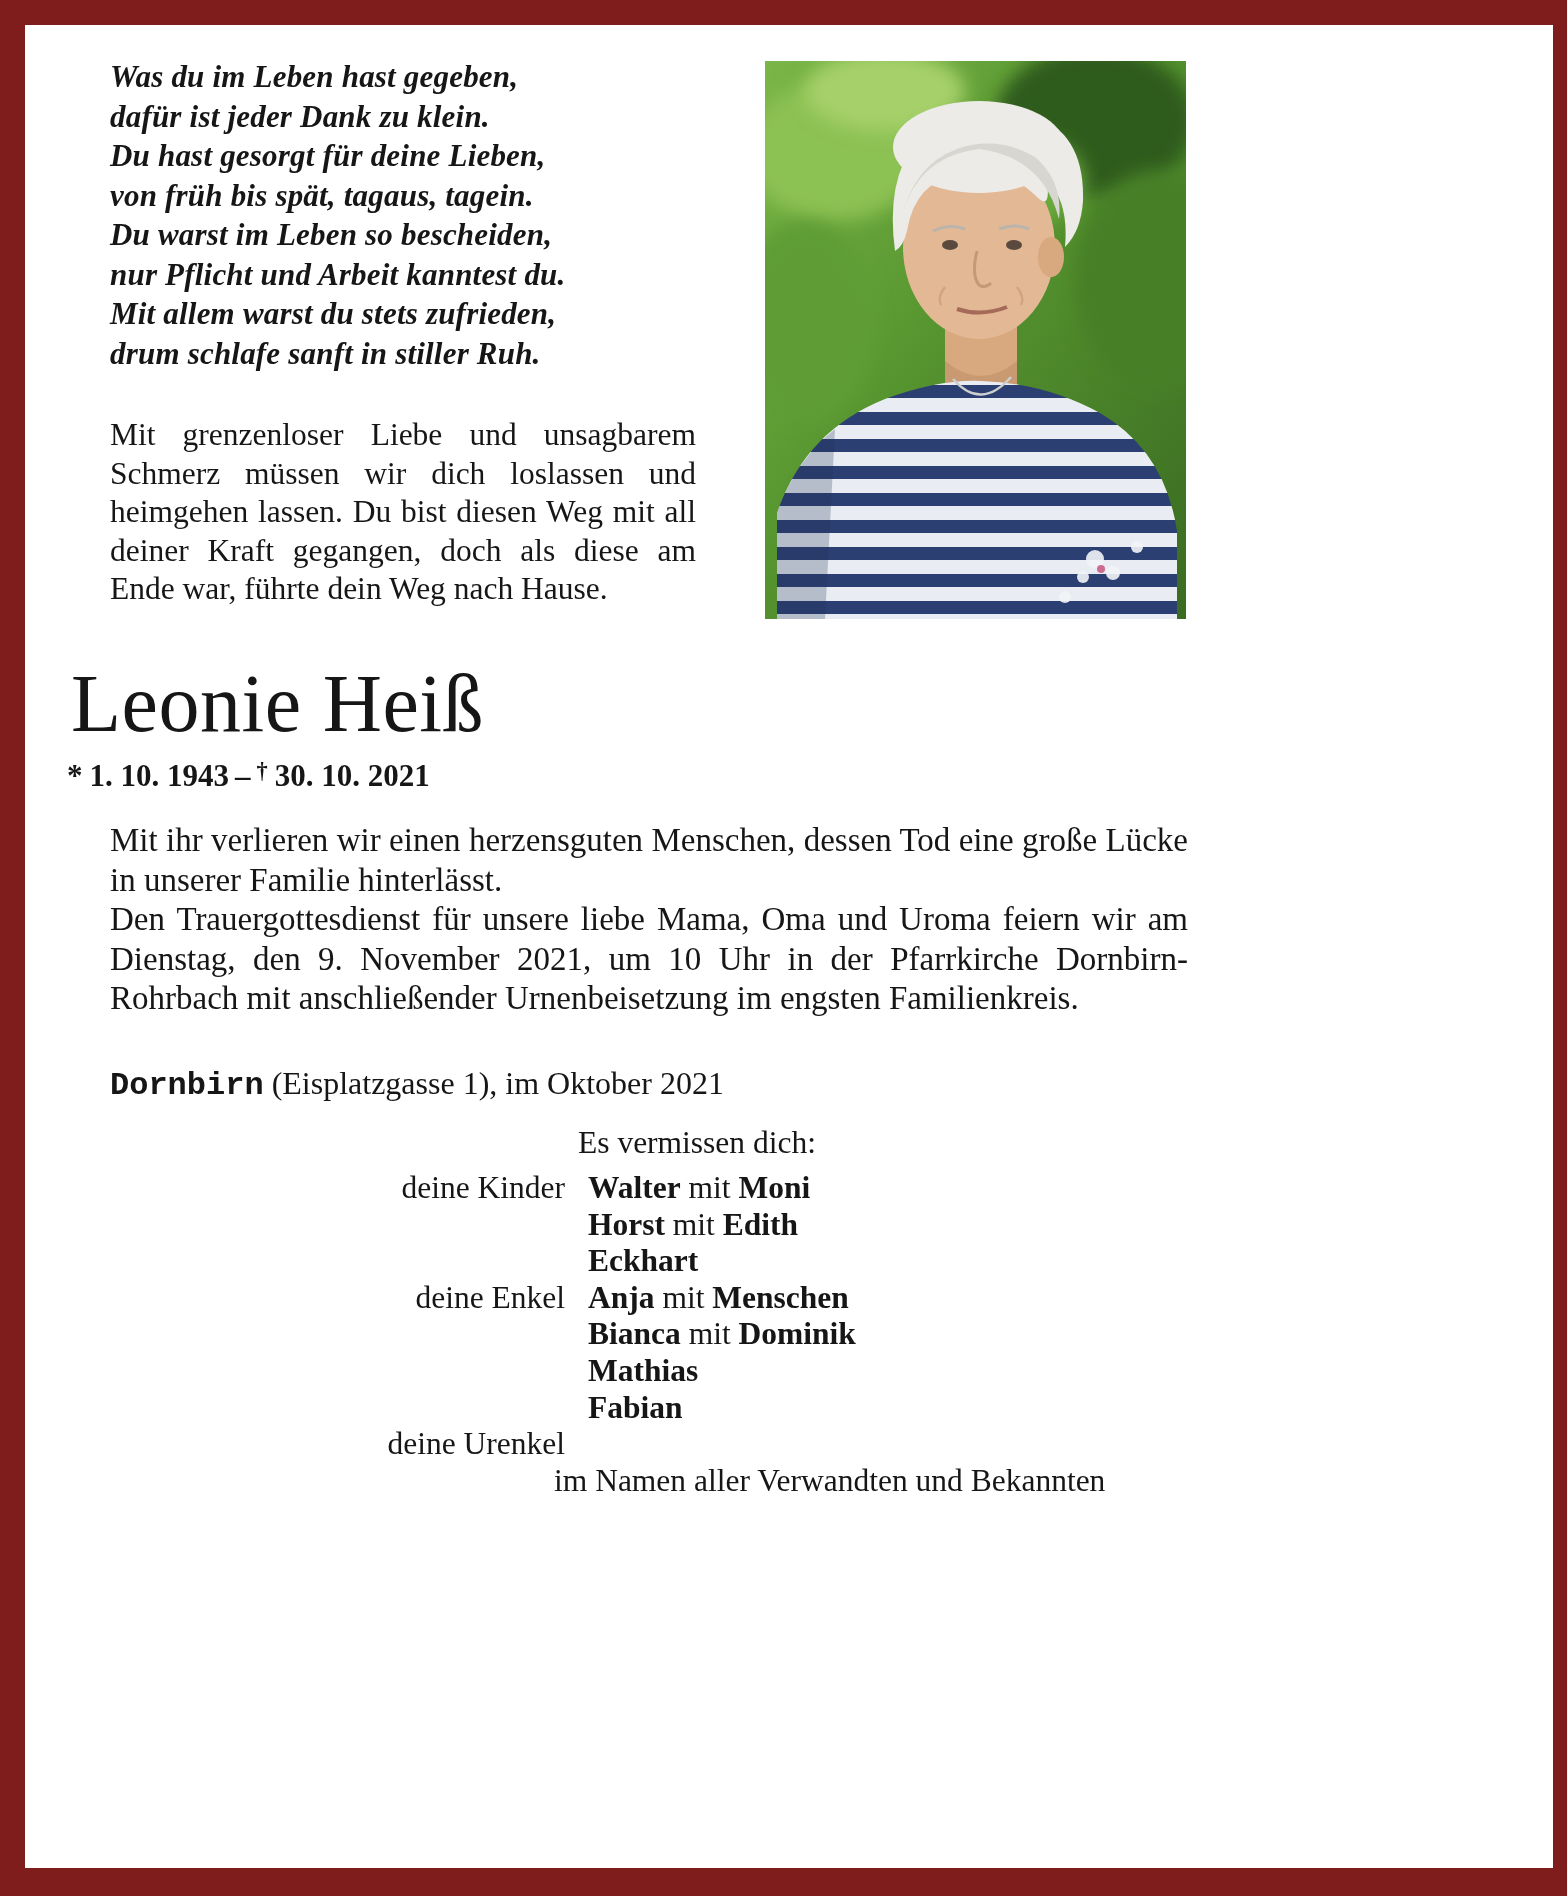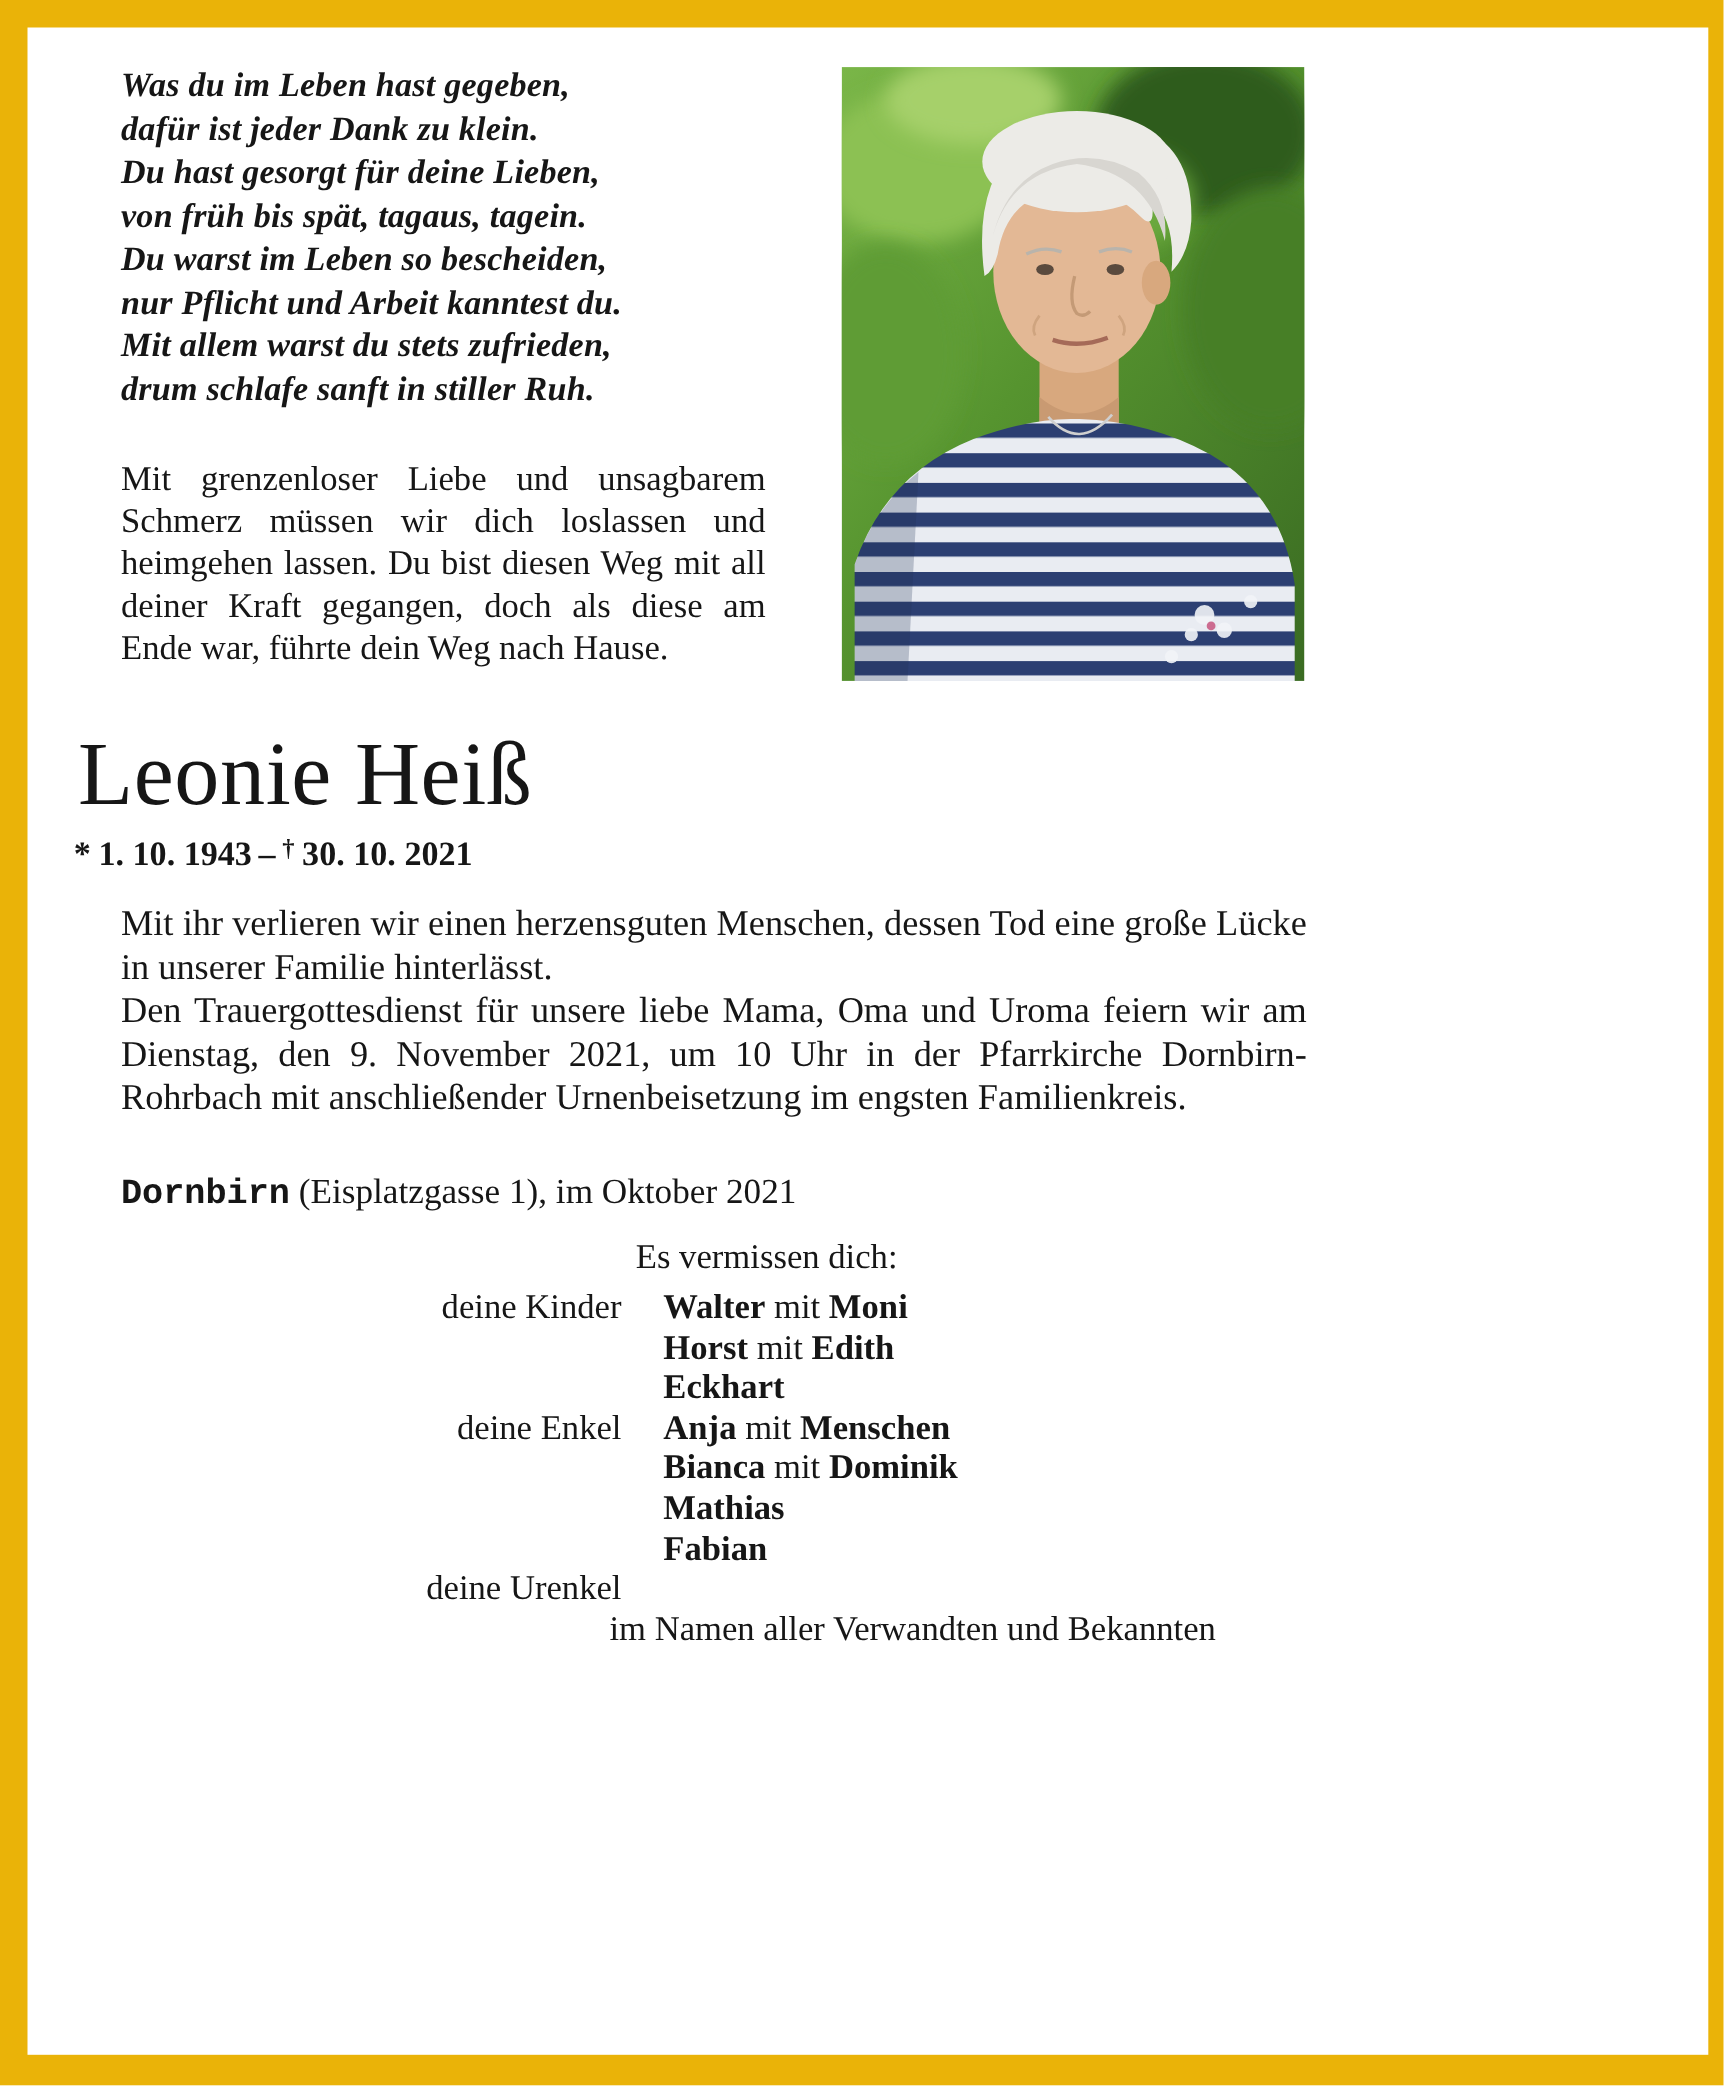--- a/index.html
+++ b/index.html
@@ -1,19 +1,19 @@
 <!DOCTYPE html>
 <html lang="de"><head>
 <meta charset="utf-8">
 <style>
   html, body { margin: 0; padding: 0; background: #ffffff; }
   .page {
     width: 1567px;
     height: 1896px;
-    background: #eab308;
+    background: #7f1d1d;
     box-sizing: border-box;
     padding: 25px 14px 28px 25px;
     position: relative;
   }
   .sheet {
     position: relative;
     width: 100%;
     height: 100%;
     background: #ffffff;
     font-family: "Liberation Serif", "DejaVu Serif", serif;
@@ -105,21 +105,21 @@
   .m-list {
     position: absolute;
     left: 85px;
     top: 1145px;
     width: 1090px;
     font-size: 31.5px;
     line-height: 36.6px;
   }
   .m-row { display: flex; gap: 11px; }
   .m-label { width: 455px; flex: none; text-align: right; }
-  .m-names { margin-left: 27px; }
+  .m-names { margin-left: 12px; }
   .m-row:last-child .m-names { margin-left: -22px; }
   .b { font-weight: 700; }
 </style>
 </head>
 <body>
 
 <div class="page">
   <div class="sheet">
 
     <div class="poem">

